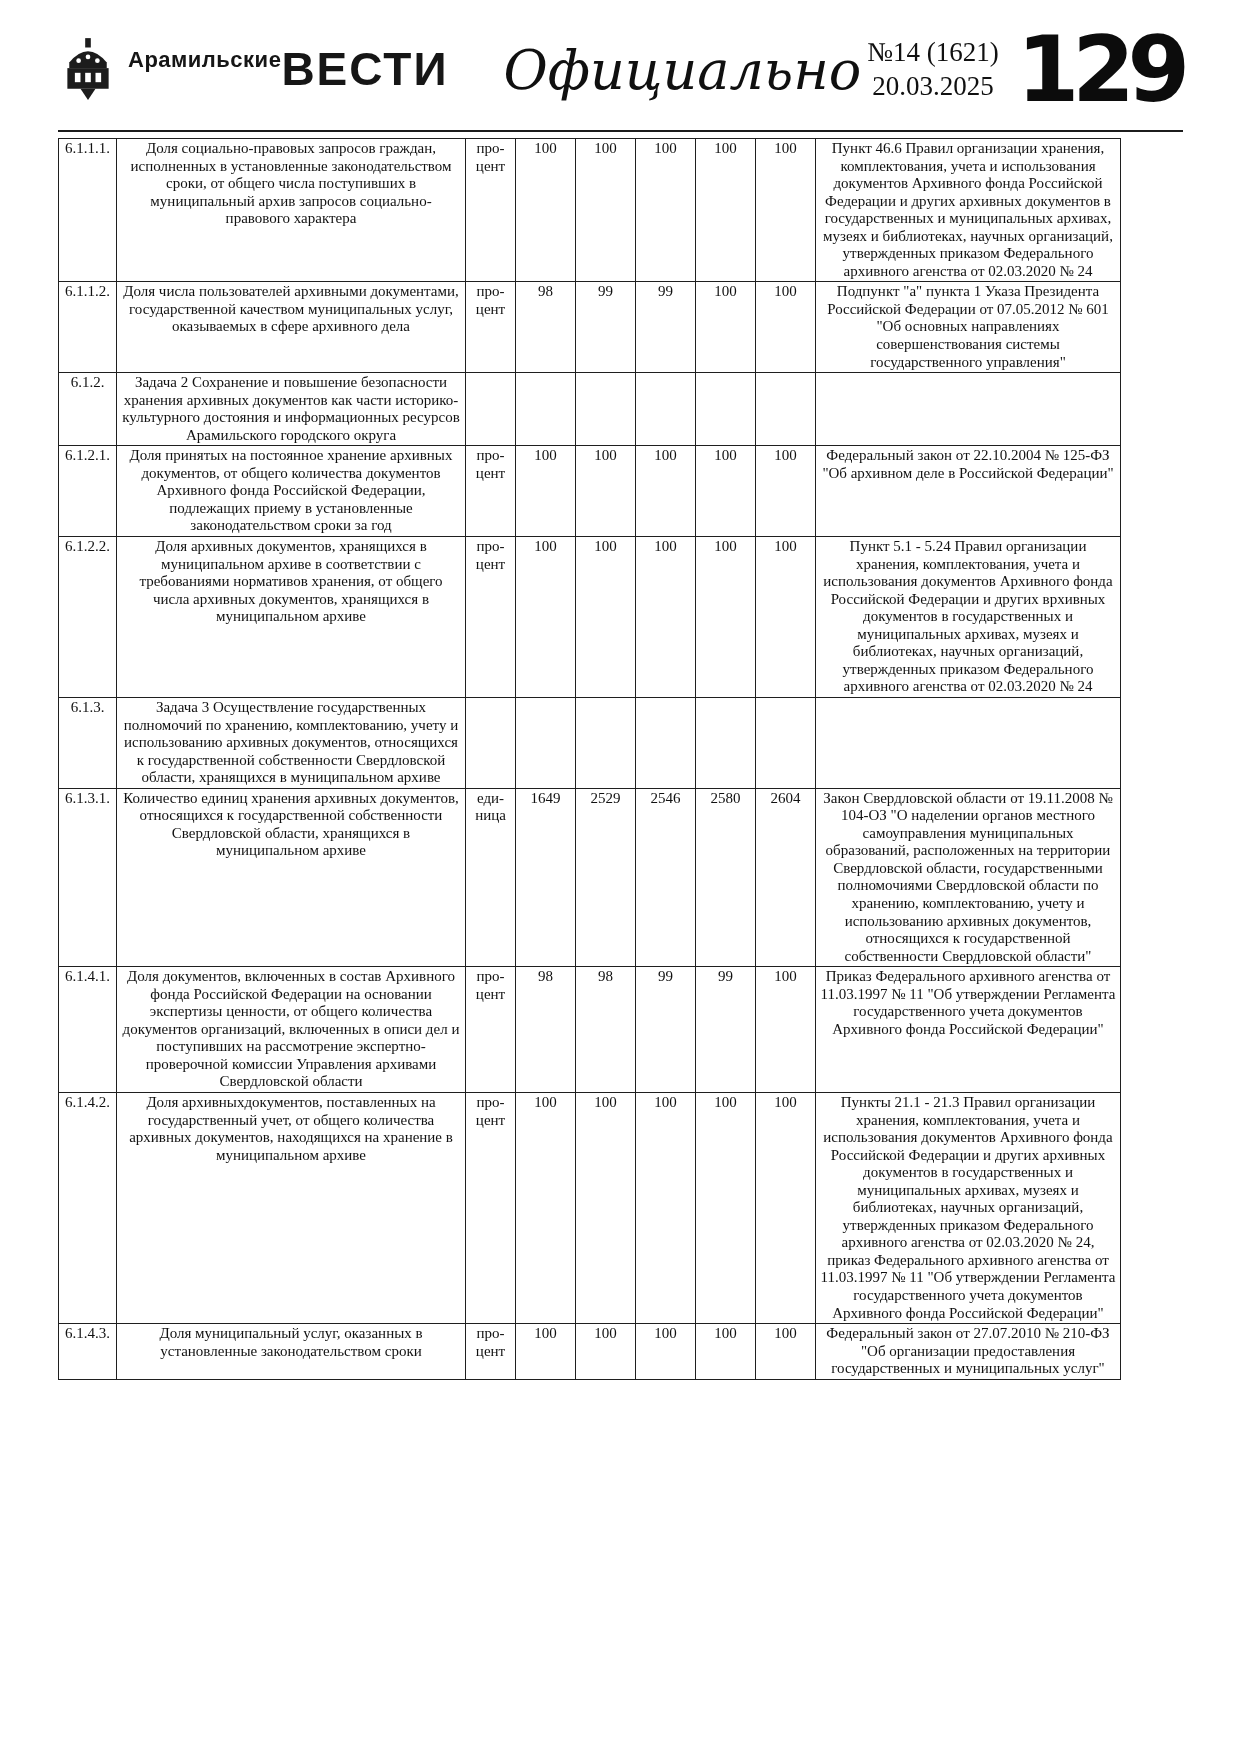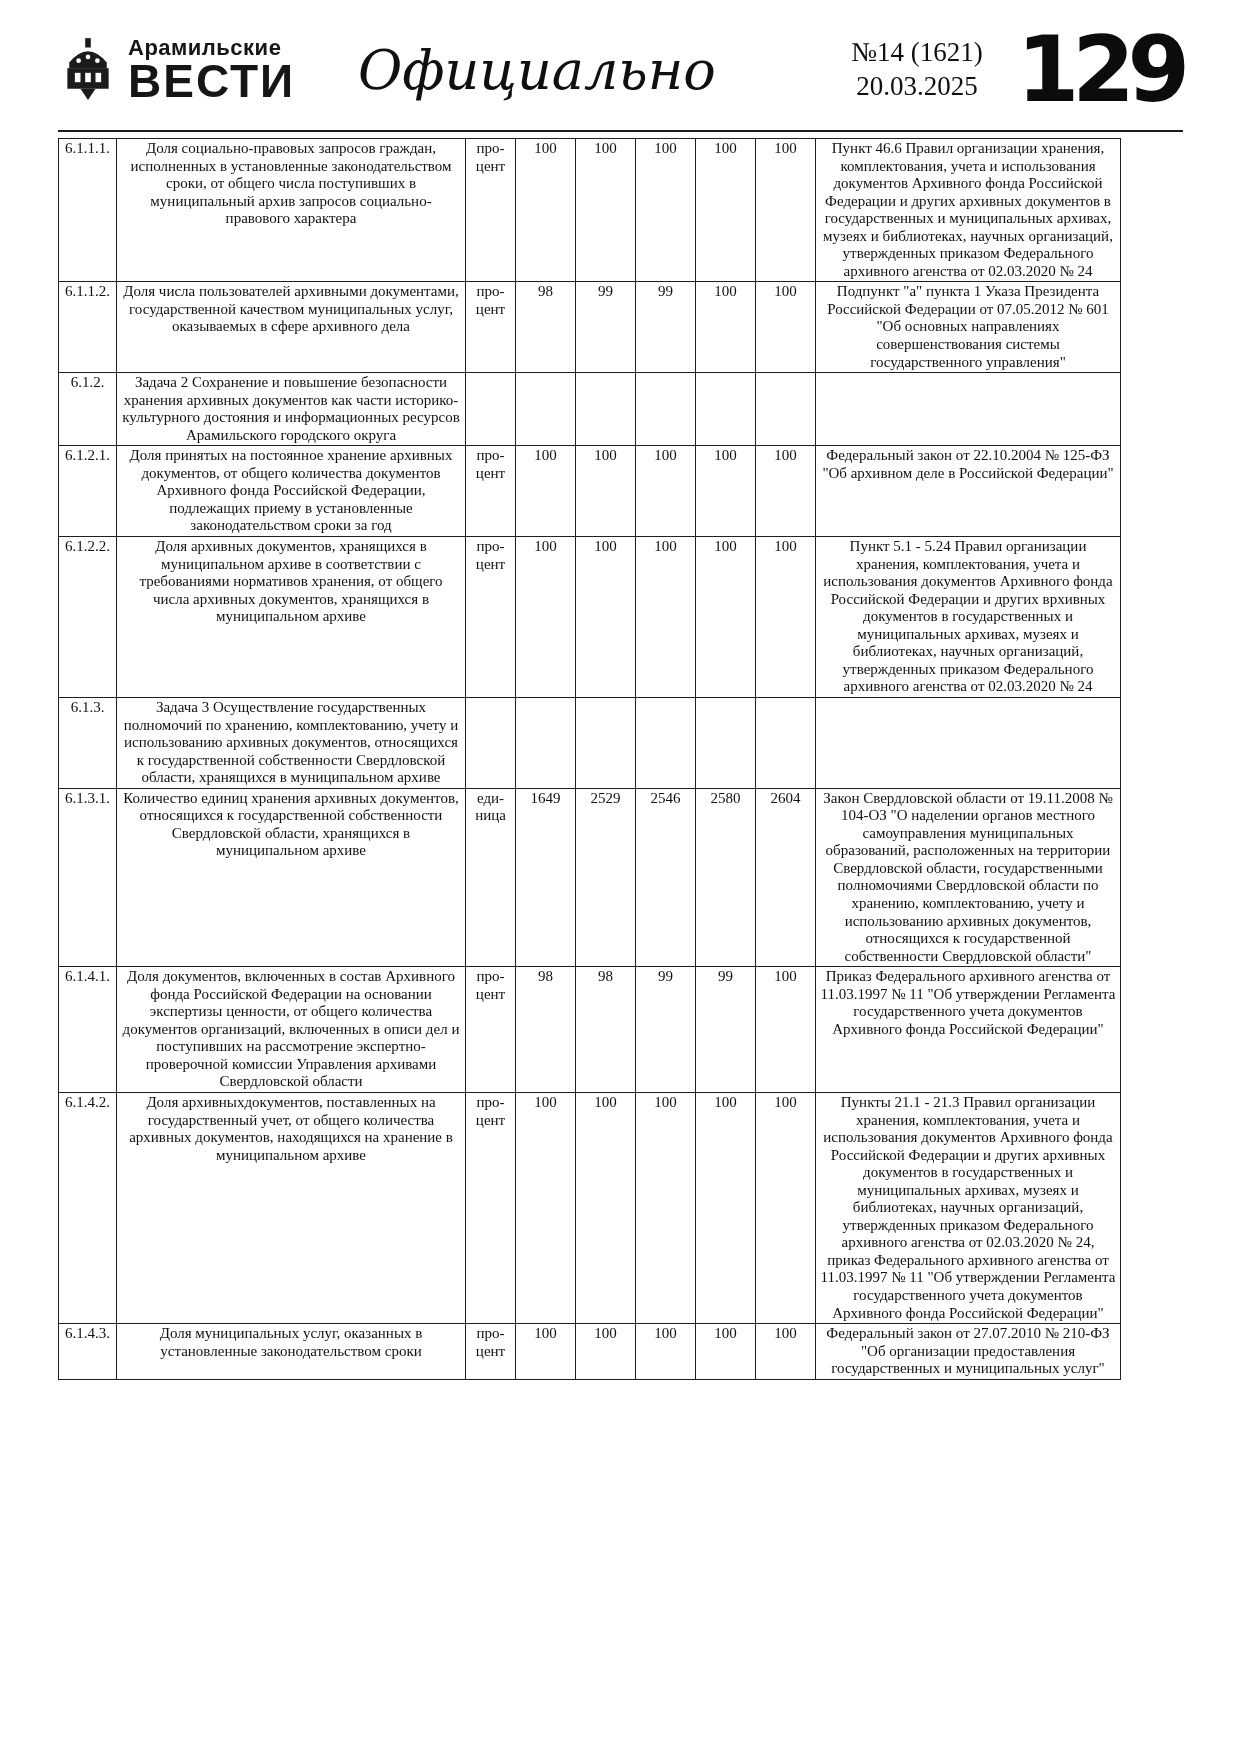--- a/index.html
+++ b/index.html
@@ -11,42 +11,42 @@
   }
   
   .header {
     display: flex; align-items: center;
     height: 132px; padding-top: 10px;
     border-bottom: 2px solid #1c1c1c;
   }
   .brand { display: flex; align-items: center; gap: 10px; min-width: 245px; }
   .logo-icon { width: 60px; height: 64px; flex: 0 0 auto; }
   .logo-icon svg { display: block; width: 100%; height: 100%; }
-  .brand-text { display: flex; flex-direction: column; }
+  .brand-text { display: flex; flex-direction: row; }
   .brand-top {
     font-family: "Liberation Sans", sans-serif; font-weight: bold;
     font-size: 22px; letter-spacing: 0.5px; color: #161616; line-height: 1.1;
   }
   .brand-bottom {
     font-family: "Liberation Sans", sans-serif; font-weight: bold;
     font-size: 46px; letter-spacing: 2px; color: #161616; line-height: 0.95;
   }
   .section-title {
     font-family: "DejaVu Serif", serif; font-style: italic;
     font-size: 54px; color: #101010; margin-left: 55px; white-space: nowrap;
   }
   .issue-block {
     margin-left: auto; text-align: center;
     font-family: "Liberation Serif", serif; font-size: 27px;
     line-height: 1.25; color: #101010; white-space: nowrap;
   }
   .page-number {
     font-family: "DejaVu Sans", sans-serif; font-weight: bold;
     font-size: 90px; letter-spacing: -0.08em; line-height: 1;
-    margin-left: 34px; color: #0c0c0c;
+    margin-left: 18px; color: #0c0c0c;
   }
   
   table.indicators {
     border-collapse: collapse; table-layout: fixed;
     width: 1062px; margin-top: 6px;
     font-family: "Liberation Serif", serif; font-size: 15px; color: #111;
   }
   table.indicators td {
     border: 1px solid #1f1f1f; vertical-align: top; text-align: center;
     padding: 1px 3px; line-height: 1.17; word-wrap: break-word;
@@ -195,21 +195,21 @@
       <td class="col-unit">про-цент</td>
       <td class="col-val">100</td>
       <td class="col-val">100</td>
       <td class="col-val">100</td>
       <td class="col-val">100</td>
       <td class="col-val">100</td>
       <td class="col-basis">Пункты 21.1 - 21.3 Правил организации хранения, комплектования, учета и использования документов Архивного фонда Российской Федерации и других архивных документов в государственных и муниципальных архивах, музеях и библиотеках, научных организаций, утвержденных приказом Федерального архивного агенства от 02.03.2020 № 24, приказ Федерального архивного агенства от 11.03.1997 № 11 "Об утверждении Регламента государственного учета документов Архивного фонда Российской Федерации"</td>
     </tr>
         <tr>
       <td class="col-index">6.1.4.3.</td>
-      <td class="col-desc">Доля муниципальных услуг, оказанных в установленные законодательством сроки</td>
+      <td class="col-desc">Доля муниципальный услуг, оказанных в установленные законодательством сроки</td>
       <td class="col-unit">про-цент</td>
       <td class="col-val">100</td>
       <td class="col-val">100</td>
       <td class="col-val">100</td>
       <td class="col-val">100</td>
       <td class="col-val">100</td>
       <td class="col-basis">Федеральный закон от 27.07.2010 № 210-ФЗ "Об организации предоставления государственных и муниципальных услуг"</td>
     </tr>
       </tbody>
   </table>

